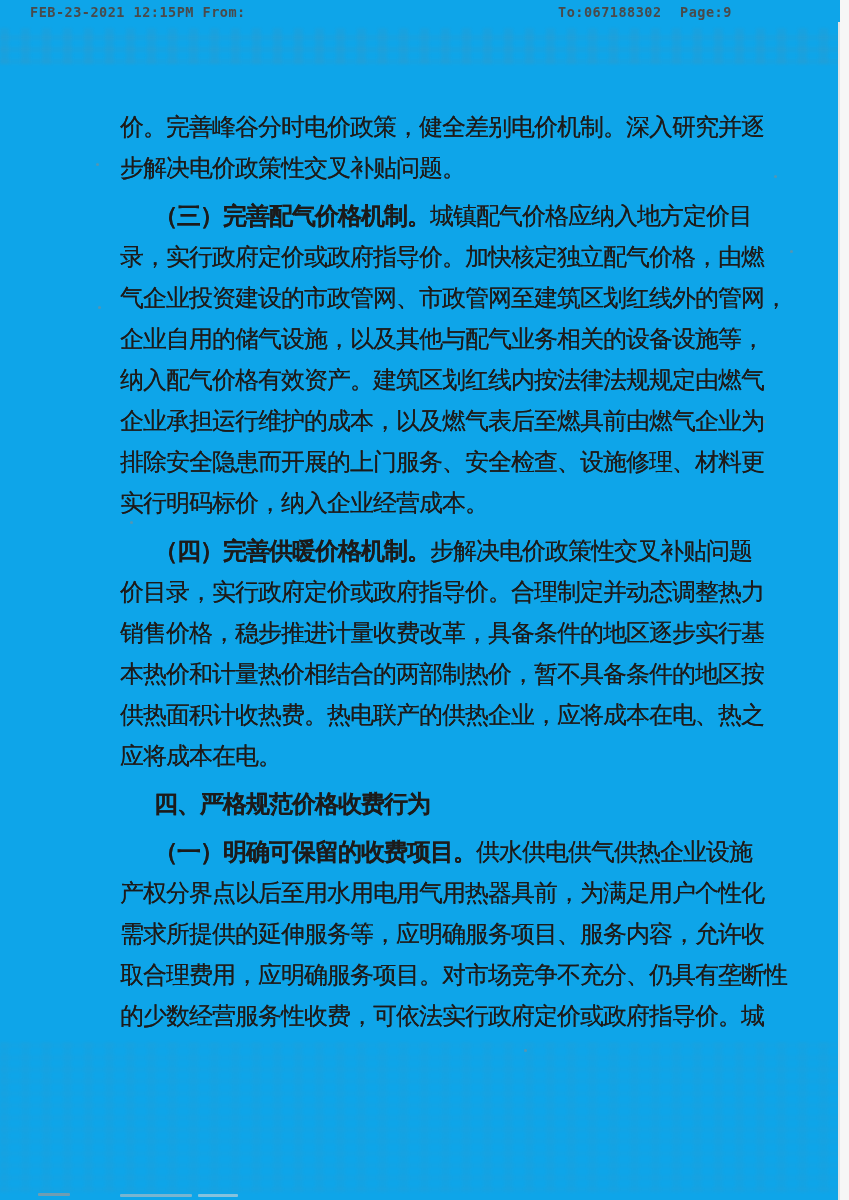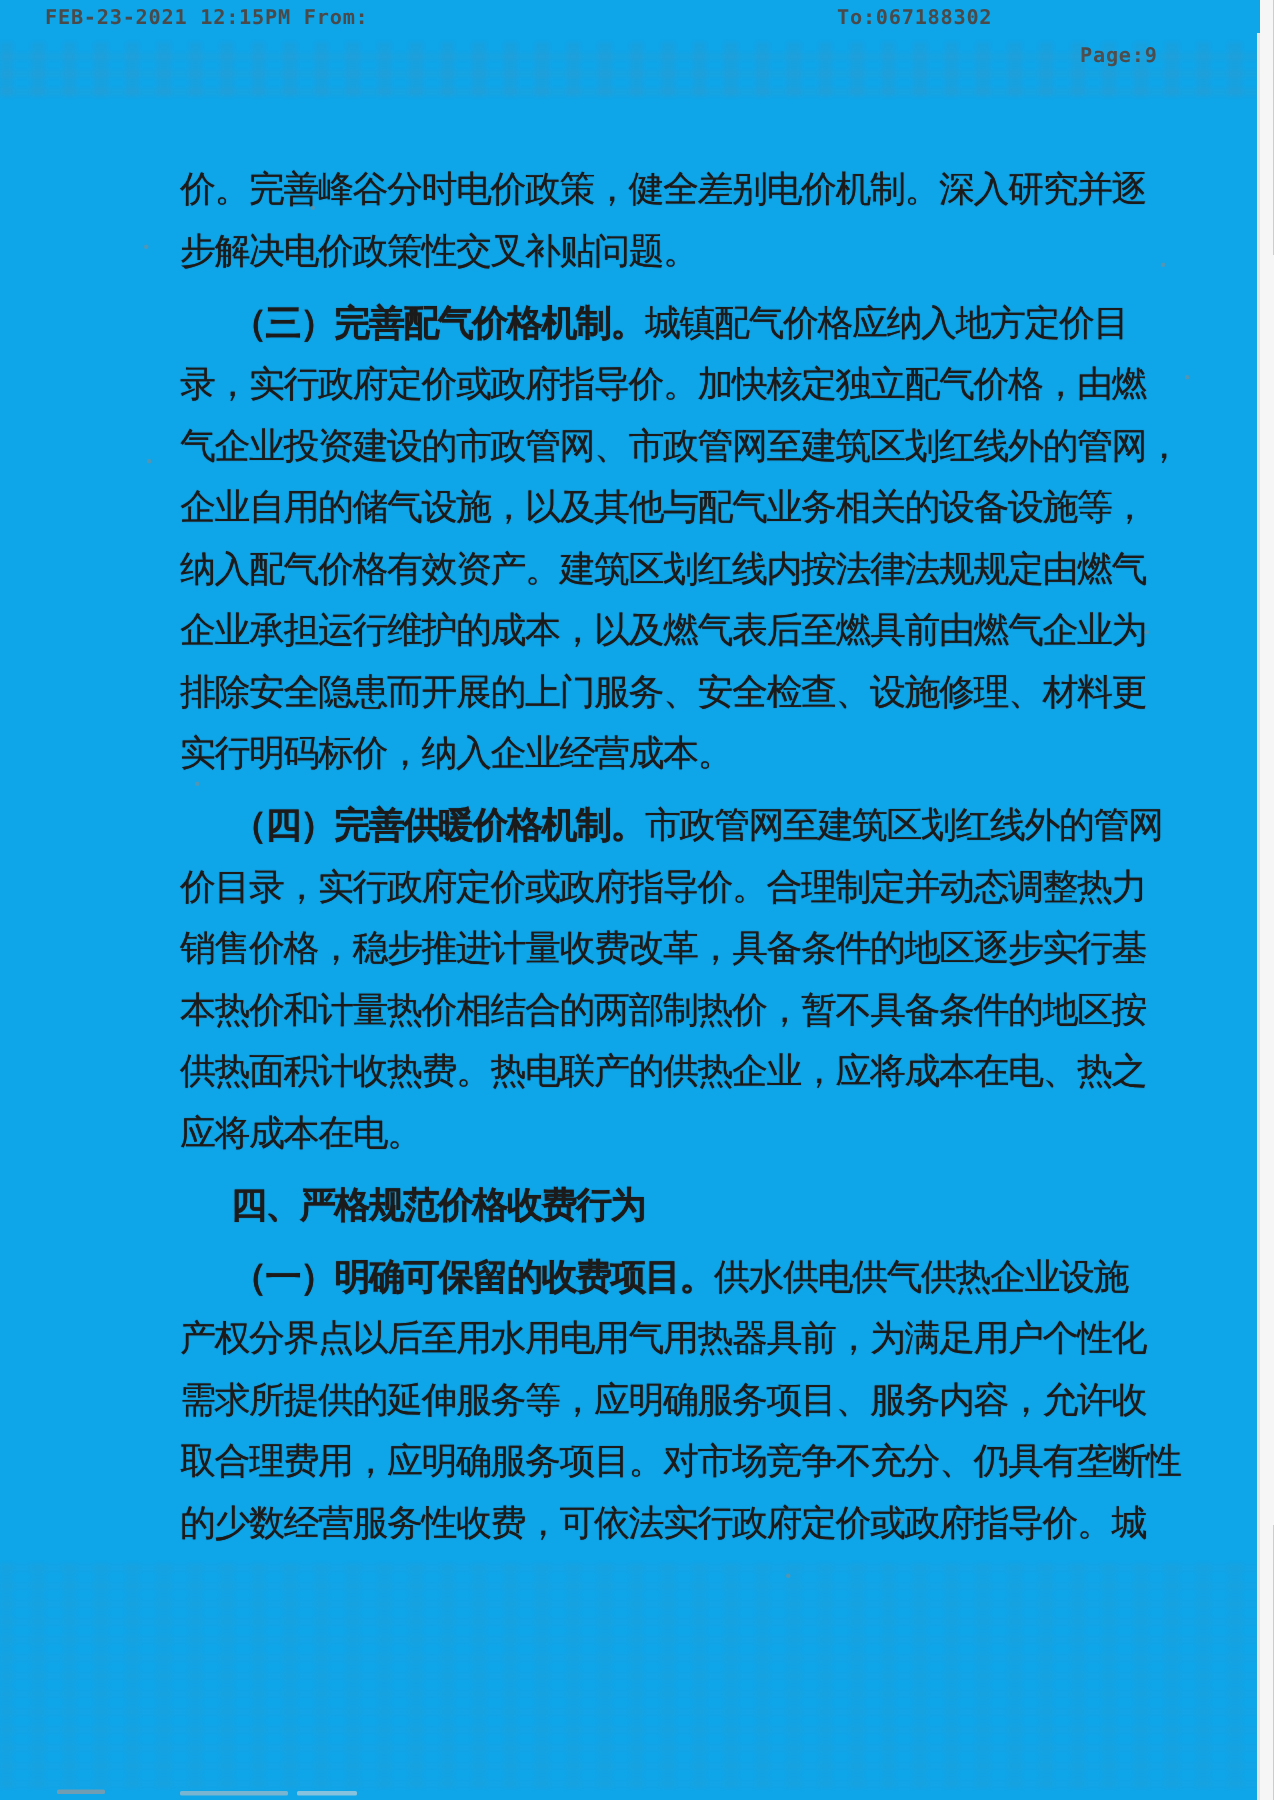--- a/index.html
+++ b/index.html
@@ -15,21 +15,21 @@
     position:absolute; top:6px; height:16px; overflow:hidden;
   }
   .fax-clip span {
     display:inline-block; transform:translateY(-3px);
     font-family:"DejaVu Sans Mono", monospace;
     font-size:13.5px; letter-spacing:0.5px; color:#4a4a4a;
     font-weight:bold; white-space:nowrap;
   }
   .fax-from { left:30px; width:300px; }
   .fax-to   { left:558px; width:170px; }
-  .fax-page { left:720px; width:110px;margin-top:25px; }
+  .fax-page { left:680px; width:110px; }
   
   .doc { position:absolute; left:120px; top:106px; width:660px; }
   .line {
     height:41px; line-height:41px; white-space:nowrap;
     font-size:24px; letter-spacing:-1px; color:#1b1b1b;
     text-shadow:0 0 0.6px #2a2a2a;
   }
   .line .b { font-weight:bold; }
   .line.para { margin-top:7px; padding-left:34px; }
   
@@ -82,21 +82,21 @@
     <div class="line"><span class="b"></span><span>价。完善峰谷分时电价政策，健全差别电价机制。深入研究并逐</span></div>
     <div class="line"><span class="b"></span><span>步解决电价政策性交叉补贴问题。</span></div>
     <div class="line para"><span class="b">（三）完善配气价格机制。</span><span>城镇配气价格应纳入地方定价目</span></div>
     <div class="line"><span class="b"></span><span>录，实行政府定价或政府指导价。加快核定独立配气价格，由燃</span></div>
     <div class="line"><span class="b"></span><span>气企业投资建设的市政管网、市政管网至建筑区划红线外的管网，</span></div>
     <div class="line"><span class="b"></span><span>企业自用的储气设施，以及其他与配气业务相关的设备设施等，</span></div>
     <div class="line"><span class="b"></span><span>纳入配气价格有效资产。建筑区划红线内按法律法规规定由燃气</span></div>
     <div class="line"><span class="b"></span><span>企业承担运行维护的成本，以及燃气表后至燃具前由燃气企业为</span></div>
     <div class="line"><span class="b"></span><span>排除安全隐患而开展的上门服务、安全检查、设施修理、材料更</span></div>
     <div class="line"><span class="b"></span><span>实行明码标价，纳入企业经营成本。</span></div>
-    <div class="line para"><span class="b">（四）完善供暖价格机制。</span><span>市政管网至建筑区划红线外的管网</span></div>
+    <div class="line para"><span class="b">（四）完善供暖价格机制。</span><span>步解决电价政策性交叉补贴问题</span></div>
     <div class="line"><span class="b"></span><span>价目录，实行政府定价或政府指导价。合理制定并动态调整热力</span></div>
     <div class="line"><span class="b"></span><span>销售价格，稳步推进计量收费改革，具备条件的地区逐步实行基</span></div>
     <div class="line"><span class="b"></span><span>本热价和计量热价相结合的两部制热价，暂不具备条件的地区按</span></div>
     <div class="line"><span class="b"></span><span>供热面积计收热费。热电联产的供热企业，应将成本在电、热之</span></div>
     <div class="line"><span class="b"></span><span>应将成本在电。</span></div>
     <div class="line para"><span class="b">四、严格规范价格收费行为</span><span></span></div>
     <div class="line para"><span class="b">（一）明确可保留的收费项目。</span><span>供水供电供气供热企业设施</span></div>
     <div class="line"><span class="b"></span><span>产权分界点以后至用水用电用气用热器具前，为满足用户个性化</span></div>
     <div class="line"><span class="b"></span><span>需求所提供的延伸服务等，应明确服务项目、服务内容，允许收</span></div>
     <div class="line"><span class="b"></span><span>取合理费用，应明确服务项目。对市场竞争不充分、仍具有垄断性</span></div>

